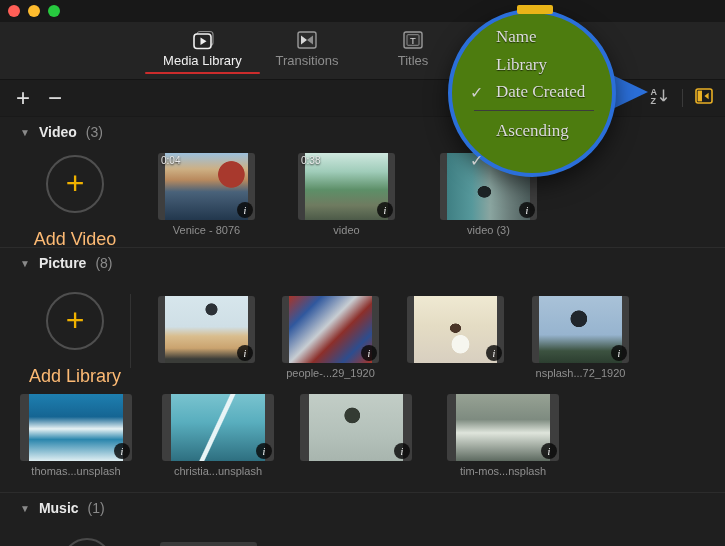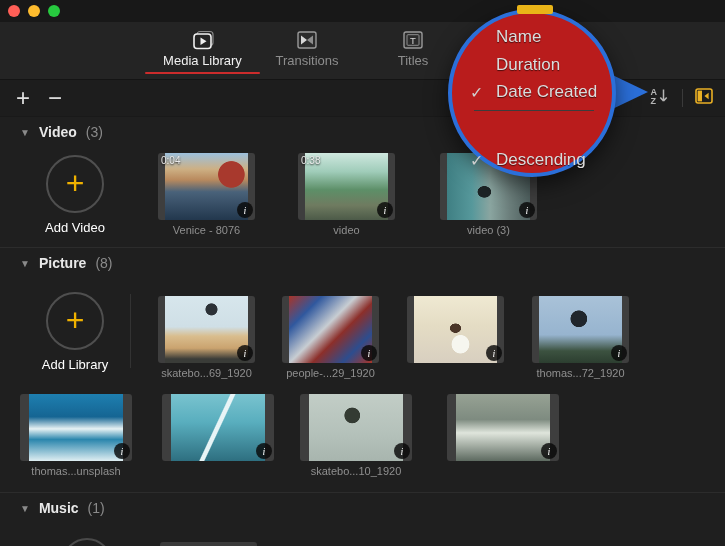--- a/index.html
+++ b/index.html
@@ -37,21 +37,21 @@
   .sec-title{color:#e8e8e8;font-weight:bold;font-size:14px;}
   .sec-count{color:#8a8a8a;font-size:14px;}
 
   .row{position:relative;}
   .row-video{height:100px;} .row-pic1{height:108px;} .row-pic2{height:106px;} .row-music{height:44px;}
 
   .add-tile{position:absolute;left:0;top:8px;width:150px;display:flex;flex-direction:column;align-items:center;cursor:default;}
   .add-circle{width:54px;height:54px;border:2px solid #4f4f4f;border-radius:50%;
               display:flex;align-items:center;justify-content:center;}
   .add-plus{color:#efb100;font-size:32px;font-weight:200;line-height:30px;margin-top:-2px;}
-  .add-label{margin-top:7px;color:#ffffff;font-size:13px;}
+  .add-label{margin-top:16px;color:#fdba74;font-size:18px;}
 
   .thumb{position:absolute;height:67px;background:#3e3e3e;border-radius:3px;cursor:default;}
   .thumb .img{position:absolute;left:7px;right:7px;top:0;bottom:0;}
   .thumb.wide .img{left:9px;right:9px;}
   .thumb-label{position:absolute;top:71px;left:-25px;right:-25px;text-align:center;
                font-size:11px;color:#8f8f8f;white-space:nowrap;}
   .duration{position:absolute;top:2px;left:3px;color:#e9e9e9;font-size:10px;text-shadow:0 1px 2px rgba(0,0,0,.8);}
   .info-btn{position:absolute;right:2px;bottom:2px;width:16px;height:16px;border-radius:50%;
             background:rgba(8,8,8,.82);color:#fff;font-size:10px;font-style:italic;
             font-family:"Liberation Serif",serif;display:flex;align-items:center;justify-content:center;}
@@ -81,22 +81,22 @@
   
   .music-partial-circle{position:absolute;left:62px;top:15px;width:46px;height:46px;
                         border:2px solid #4a4a4a;border-radius:50%;}
   .music-partial-thumb{position:absolute;left:160px;top:19px;width:97px;height:30px;
                        background:#3b3b3b;border-radius:3px 3px 0 0;}
 
   
   .mag-arrow{position:absolute;left:604px;top:71px;width:0;height:0;z-index:49;
              border-left:44px solid #2b6fd9;border-top:21px solid transparent;border-bottom:21px solid transparent;}
   .magnifier{position:absolute;left:448px;top:9px;width:168px;height:168px;box-sizing:border-box;
-             border:4px solid #2b6fd9;border-radius:50%;background:#b91c1c;z-index:50;
-             box-shadow:0 8px 22px rgba(0,0,0,.55);}
+             border:4px solid #2b6fd9;border-radius:50%;background:#4d7c0f;z-index:50;
+             box-shadow:0 8px 22px rgba(0,0,0,.55);font-family:Liberation Serif, serif;}
   .mag-topbar{position:absolute;left:517px;top:5px;width:36px;height:9px;background:#e9b418;
               border-radius:2px;z-index:51;}
   .menu-item{position:absolute;left:44px;color:#dcdcdc;font-size:17px;font-weight:500;
              white-space:nowrap;cursor:default;text-shadow:0 1px 1px rgba(0,0,0,.6);}
   .menu-check{position:absolute;left:18px;color:#cfcfcf;font-size:16px;font-weight:500;}
   .menu-sep{position:absolute;left:22px;right:18px;top:97px;height:1px;background:#3c3c3c;}
 </style>
 </head>
 <body>
 
@@ -209,76 +209,76 @@
         <div class="add-circle">
           <span class="add-plus">+</span>
         </div>
         <span class="add-label">Add Library</span>
       </div>
       <div class="pic-divider"></div>
 
       <div class="thumb" style="left:158px;width:97px;top:18px;">
         <div class="img art-skate-beach"></div>
         <span class="info-btn">i</span>
-        <span class="thumb-label">skatebo...69_1920</span>
       </div>
       <div class="thumb" style="left:282px;width:97px;top:18px;">
         <div class="img art-boards"></div>
         <span class="info-btn">i</span>
         <span class="thumb-label">people-...29_1920</span>
       </div>
       <div class="thumb" style="left:407px;width:97px;top:18px;">
         <div class="img art-surf-girl"></div>
         <span class="info-btn">i</span>
       </div>
       <div class="thumb" style="left:532px;width:97px;top:18px;">
         <div class="img art-mtb"></div>
         <span class="info-btn">i</span>
-        <span class="thumb-label">thomas...72_1920</span>
+        <span class="thumb-label">nsplash...72_1920</span>
       </div>
     </div>
     <div class="row row-pic2">
       <div class="thumb wide" style="left:20px;width:112px;top:8px;">
         <div class="img art-wave-blue"></div>
         <span class="info-btn">i</span>
         <span class="thumb-label">thomas...unsplash</span>
       </div>
       <div class="thumb wide" style="left:162px;width:112px;top:8px;">
         <div class="img art-tennis"></div>
         <span class="info-btn">i</span>
+        <span class="thumb-label">christia...unsplash</span>
       </div>
       <div class="thumb wide" style="left:300px;width:112px;top:8px;">
         <div class="img art-skate-sky"></div>
         <span class="info-btn">i</span>
-        <span class="thumb-label">skatebo...10_1920</span>
       </div>
       <div class="thumb wide" style="left:447px;width:112px;top:8px;">
         <div class="img art-surf-grey"></div>
         <span class="info-btn">i</span>
+        <span class="thumb-label">tim-mos...nsplash</span>
       </div>
     </div>
   </div>
 
   <div class="section">
     <div class="section-header">
       <span class="caret">▼</span>
       <span class="sec-title">Music</span>
       <span class="sec-count">(1)</span>
     </div>
     <div class="row row-music">
       <div class="music-partial-circle"></div>
       <div class="music-partial-thumb"></div>
     </div>
   </div>
 
   <div class="mag-arrow"></div>
   <div class="magnifier">
     <span class="menu-item" style="top:14px;">Name</span>
-    <span class="menu-item" style="top:42px;">Duration</span>
+    <span class="menu-item" style="top:42px;">Library</span>
     <span class="menu-check" style="top:70px;">✓</span>
     <span class="menu-item" style="top:69px;">Date Created</span>
     <div class="menu-sep"></div>
+    <span class="menu-item" style="top:108px;">Ascending</span>
     <span class="menu-check" style="top:138px;">✓</span>
-    <span class="menu-item" style="top:137px;">Descending</span>
   </div>
   <div class="mag-topbar"></div>
 
 </div>
 
 </body></html>

